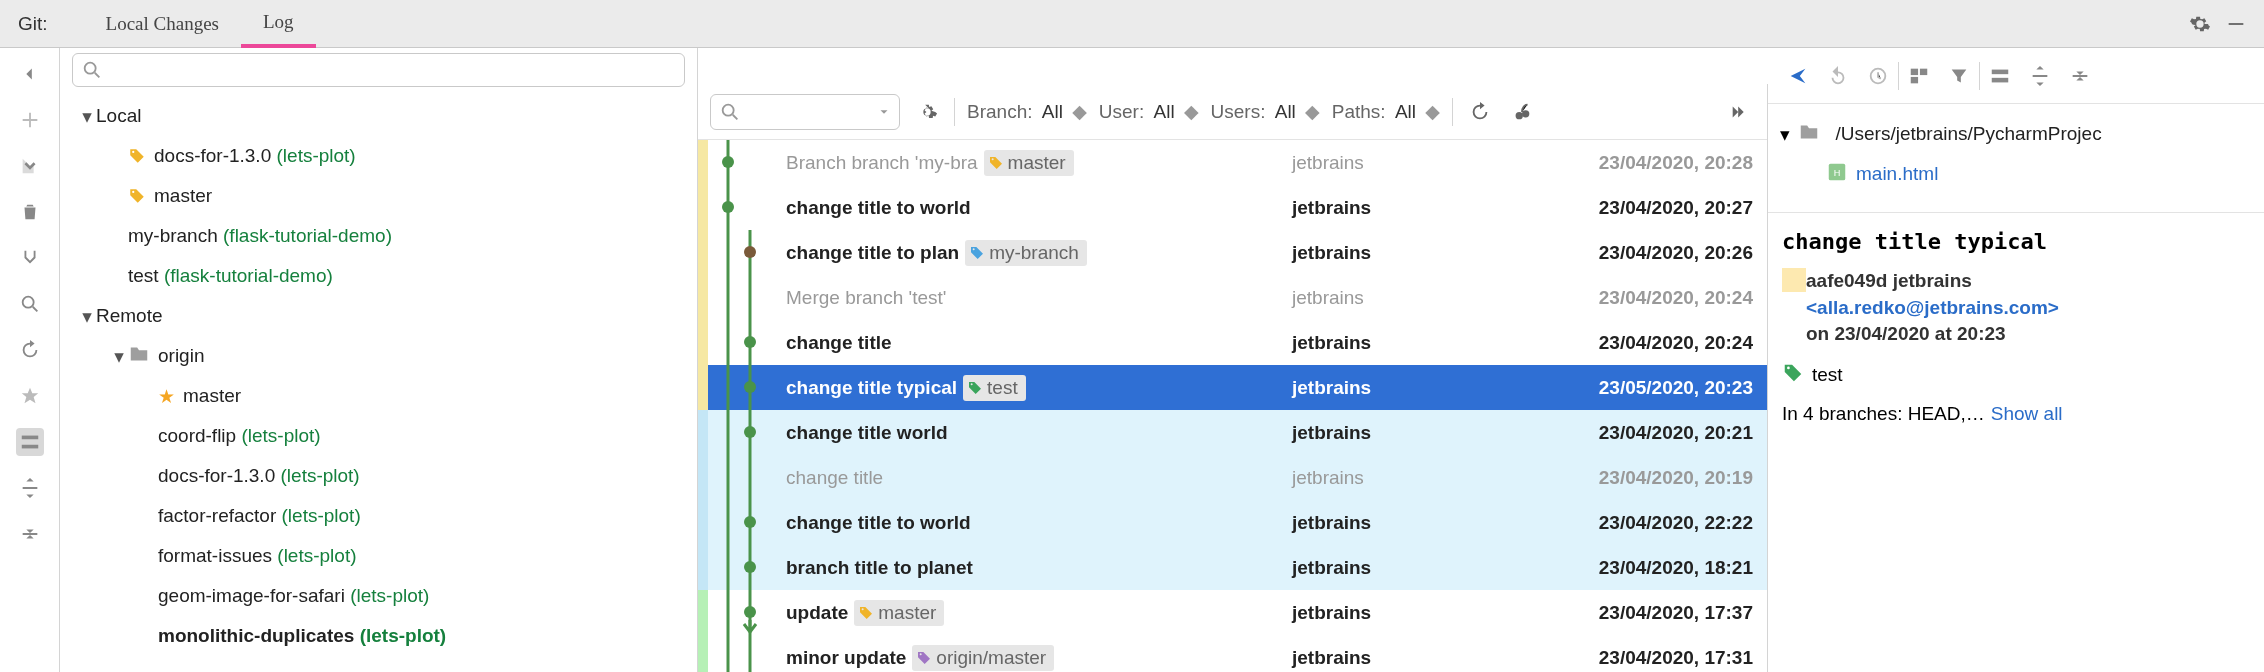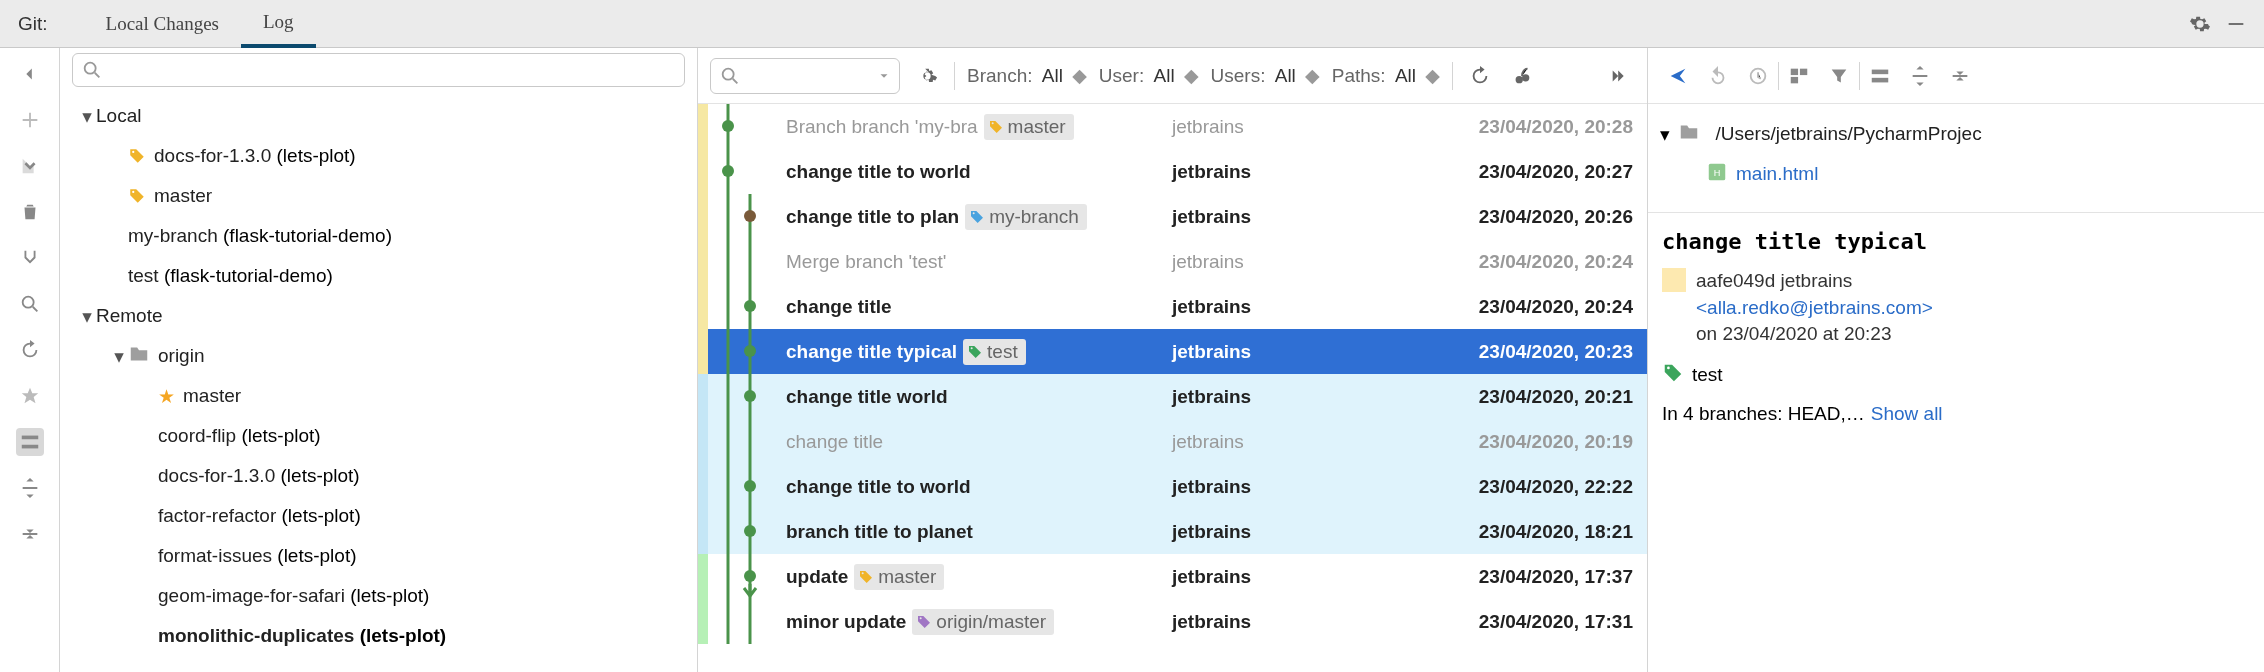--- a/index.html
+++ b/index.html
@@ -4,21 +4,21 @@
 <style>
   * { box-sizing: border-box; margin: 0; padding: 0; }
   html, body { width: 2264px; height: 672px; font-family: -apple-system, "Helvetica Neue", Arial, sans-serif; font-size: 19px; background: #f2f2f2; overflow: hidden; }
   .root { display: flex; flex-direction: column; width: 100%; height: 100%; }
 
   
   .topbar { display: flex; align-items: center; height: 48px; background: #ebebeb; border-bottom: 1px solid #c9c9c9; padding: 0 10px; }
   .topbar .title { font-weight: 400; color: #333; padding: 0 8px; }
   .topbar .tabs { display: flex; margin-left: 28px; height: 100%; font-family: Liberation Serif, serif; }
   .topbar .tab { padding: 0 22px; display: flex; align-items: center; color: #444; cursor: pointer; }
-  .topbar .tab.active { border-bottom: 4px solid #0c4a6e; margin-bottom: -1px; }
+  .topbar .tab.active { border-bottom: 4px solid #ec4899; margin-bottom: -1px; }
   .topbar .spacer { flex: 1; }
   .topbar .tool { width: 36px; height: 36px; display: flex; align-items: center; justify-content: center; color: #666; }
 
   
   .body { display: flex; flex: 1; min-height: 0; background: #fff; }
 
   
   .gutter { width: 60px; background: #fff; border-right: 1px solid #d4d4d4; display: flex; flex-direction: column; align-items: center; padding-top: 12px; gap: 18px; }
   .gutter .gi { width: 28px; height: 28px; display: flex; align-items: center; justify-content: center; color: #888; }
   .gutter .gi.on { background: #d8d8d8; border-radius: 4px; }
@@ -27,27 +27,27 @@
   .treepanel { width: 638px; border-right: 1px solid #d4d4d4; display: flex; flex-direction: column; }
   .treepanel .searchrow { height: 44px; padding: 0 12px; display: flex; align-items: center; }
   .treepanel .searchrow .srch {
     flex: 1; height: 34px; border: 1px solid #c9c9c9; border-radius: 6px;
     background: #fff; display: flex; align-items: center; padding: 0 8px;
   }
   .tree { flex: 1; overflow: hidden; padding-top: 4px; }
   .node { display: flex; align-items: center; height: 40px; }
   .node .chev { width: 18px; text-align: center; color: #555; }
   .node .lbl { color: #222; }
-  .node .muted { color: #000000; }
+  .node .muted { color: #15803d; }
   .tagico { width: 18px; height: 18px; margin-right: 8px; }
   .starico { color: #f5a623; margin-right: 8px; }
   .folderico { color: #9e9e9e; margin-right: 8px; }
 
   
-  .logpanel { width: 950px; border-right: 1px solid #d4d4d4; display: flex; flex-direction: column; }
+  .logpanel { width: 1070px; border-right: 1px solid #d4d4d4; display: flex; flex-direction: column; margin-top: 36px; }
   .logtoolbar { height: 56px; display: flex; align-items: center; gap: 12px; padding: 0 12px; border-bottom: 1px solid #e3e3e3; }
   .logtoolbar .srch { width: 190px; height: 36px; border: 1px solid #c9c9c9; border-radius: 6px; display: flex; align-items: center; padding: 0 8px; }
   .ltool { width: 30px; height: 30px; display: flex; align-items: center; justify-content: center; color: #666; }
   .vdiv { width: 1px; height: 28px; background: #d4d4d4; }
   .lfilter { color: #666; display: flex; align-items: center; gap: 2px; }
   .lfilter b { color: #333; font-weight: 500; }
   .logrows { flex: 1; overflow: hidden; }
   .row { display: flex; align-items: center; height: 45px; }
   .row .gcol { width: 78px; position: relative; height: 100%; flex-shrink: 0; display:flex; align-items:center; }
   .row .msg { flex: 1; display: flex; align-items: center; gap: 6px; font-weight: 700; color: #222; overflow: hidden; white-space: nowrap; }
@@ -69,21 +69,21 @@
   
   .detailpanel { flex: 1; display: flex; flex-direction: column; }
   .dtoolbar { height: 56px; display: flex; align-items: center; padding: 0 10px; gap: 0; border-bottom: 1px solid #e3e3e3; }
   .dtool { width: 40px; height: 32px; display: flex; align-items: center; justify-content: center; color: #888; }
   .dtool.on { color: #2a6cc8; }
   .filesarea { padding: 10px 12px 18px 12px; border-bottom: 1px solid #e3e3e3; }
   .frow { display: flex; align-items: center; height: 40px; gap: 8px; }
   .frow .lbl { color: #222; }
   .infoarea { padding: 16px 14px; display:flex; flex-direction:column; gap:14px; }
   .ctitle { font-family: Menlo, Consolas, monospace; font-size: 22px; font-weight: 700; }
-  .metarow { display:flex; align-items:flex-start; gap:10px; }
+  .metarow { display:flex; align-items:flex-start; gap:0;font-weight:bold; }
   .hashbox { width: 24px; height:24px; background:#fde9b0; }
   .metatxt { color:#333; line-height:1.4; }
   .metatxt .link { color:#2a6cc8; }
   .tagrow { display:flex; align-items:center; gap:8px; }
   .brrow { display:flex; gap:6px; }
   .brrow .link { color:#2a6cc8; }
 
   svg.icon { width: 22px; height: 22px; }
 </style>
 </head>
@@ -355,21 +355,21 @@
                 <circle cx="42" cy="22" r="6" fill="#4a934a"></circle>
               </svg>
             </div>
             <div class="msg" style="padding-left:0px">
               <span>change title typical</span> 
               <span class="branchtag"><svg width="16" height="16" viewBox="0 0 24 24">
                   <path fill="#3ba55c" d="M3 3h8l10 10-8 8L3 11zM7 8a1.5 1.5 0 100-3 1.5 1.5 0 000 3z"></path>
                 </svg>test</span>
             </div>
             <div class="auth">jetbrains</div>
-            <div class="date">23/04/2020, 20:23</div>
+            <div class="date">23/05/2020, 20:23</div>
           </div>
           <div class="row hl">
             <div class="leftstrip ls-blue"></div>
             <div class="gcol">
               <svg>
                 <line class="gline" x1="20" y1="0" x2="20" y2="45"></line>
                 <line class="gline" x1="42" y1="0" x2="42" y2="45"></line>
                 <circle cx="42" cy="22" r="6" fill="#4a934a"></circle>
               </svg>
             </div>

